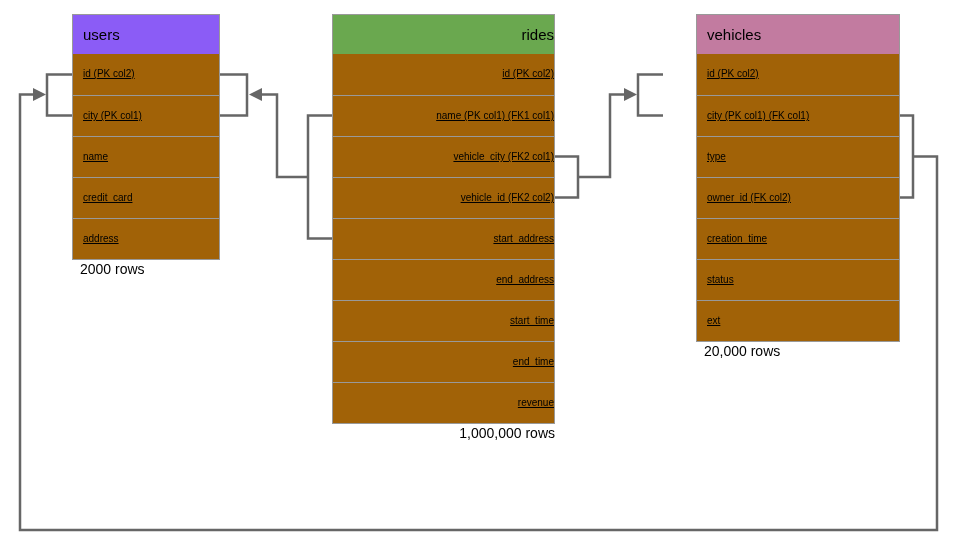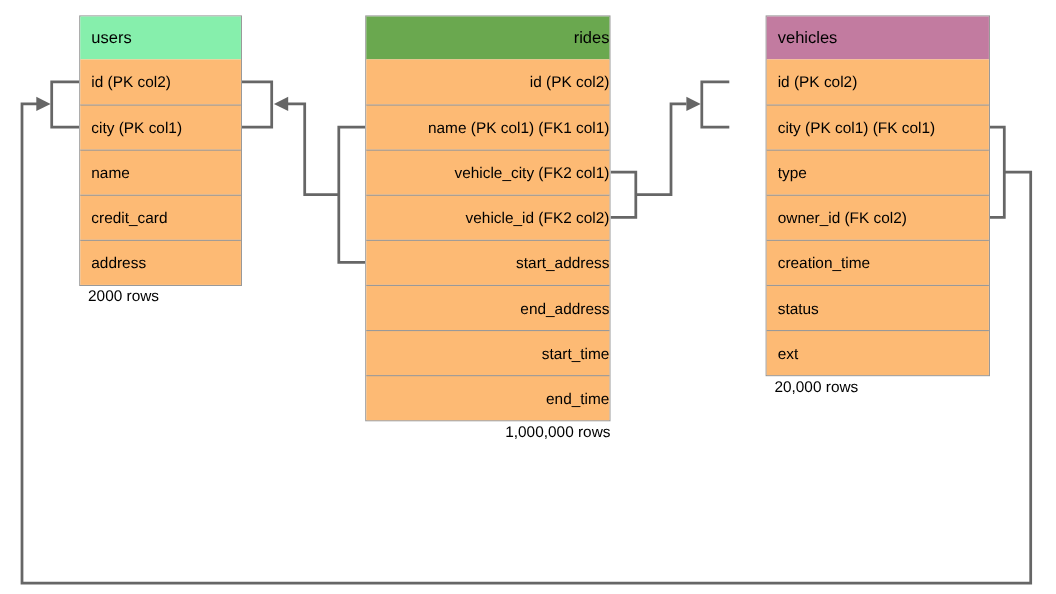--- a/index.html
+++ b/index.html
@@ -13,24 +13,25 @@
   .connectors { position: absolute; left: 0; top: 0; width: 960px; height: 540px; }
   .conn { fill: none; stroke-width: 2.5; }
   .tbl { position: absolute; top: 14px; }
   .tbl-box { border: 1px solid #999999; background: #ffffff; }
   .tbl-header {
     height: 39px; line-height: 39px;
     padding-left: 10px; font-size: 15px;
   }
   .tbl-row {
     height: 41px; line-height: 40px;
-    padding-left: 10px; font-size: 14px;
+    padding-left: 10px; font-size: 10px;
     border-top: 1px solid #999999;
-    background: #fdba74;
+    background: #a16207;
     white-space: nowrap;
+    text-decoration: underline;
   }
   .tbl-label { margin-top: 1px; padding-left: 8px; font-size: 14px; }
 </style>
 </head>
 <body>
 
 <div class="canvas">
 
   <svg class="connectors" viewBox="0 0 960 540" xmlns="http://www.w3.org/2000/svg">
 
@@ -51,41 +52,42 @@
     <path class="conn" d="M663,74.5 L638,74.5 L638,115.5 L663,115.5" stroke="#666666"></path>
 
     <path class="conn" d="M887,115.5 L913,115.5 L913,197.5 L887,197.5" stroke="#666666"></path>
 
     <path class="conn" d="M913,156.5 L937,156.5 L937,530 L20,530 L20,94.5 L34,94.5" stroke="#666666"></path>
     <polygon class="conn-arrow" points="46,94.5 33,88 33,101" fill="#666666"></polygon>
   </svg>
 
   <div class="tbl" style="left:72px; width:148px;">
     <div class="tbl-box">
-      <div class="tbl-header" style="background: #86efac;">users</div>
+      <div class="tbl-header" style="background: #8b5cf6;">users</div>
       <div class="tbl-row" style="border-top:none;">id (PK col2)</div>
       <div class="tbl-row">city (PK col1)</div>
       <div class="tbl-row">name</div>
       <div class="tbl-row">credit_card</div>
       <div class="tbl-row">address</div>
     </div>
     <div class="tbl-label">2000 rows</div>
   </div>
 
   <div class="tbl" style="left:332px; width:223px;text-align:right;">
     <div class="tbl-box">
       <div class="tbl-header" style="background: rgb(106, 168, 79);">rides</div>
       <div class="tbl-row" style="border-top:none;">id (PK col2)</div>
       <div class="tbl-row">name (PK col1) (FK1 col1)</div>
       <div class="tbl-row">vehicle_city (FK2 col1)</div>
       <div class="tbl-row">vehicle_id (FK2 col2)</div>
       <div class="tbl-row">start_address</div>
       <div class="tbl-row">end_address</div>
       <div class="tbl-row">start_time</div>
       <div class="tbl-row">end_time</div>
+      <div class="tbl-row">revenue</div>
     </div>
     <div class="tbl-label">1,000,000 rows</div>
   </div>
 
   <div class="tbl" style="left:696px; width:204px;">
     <div class="tbl-box">
       <div class="tbl-header" style="background: rgb(194, 123, 160);">vehicles</div>
       <div class="tbl-row" style="border-top:none;">id (PK col2)</div>
       <div class="tbl-row">city (PK col1) (FK col1)</div>
       <div class="tbl-row">type</div>

